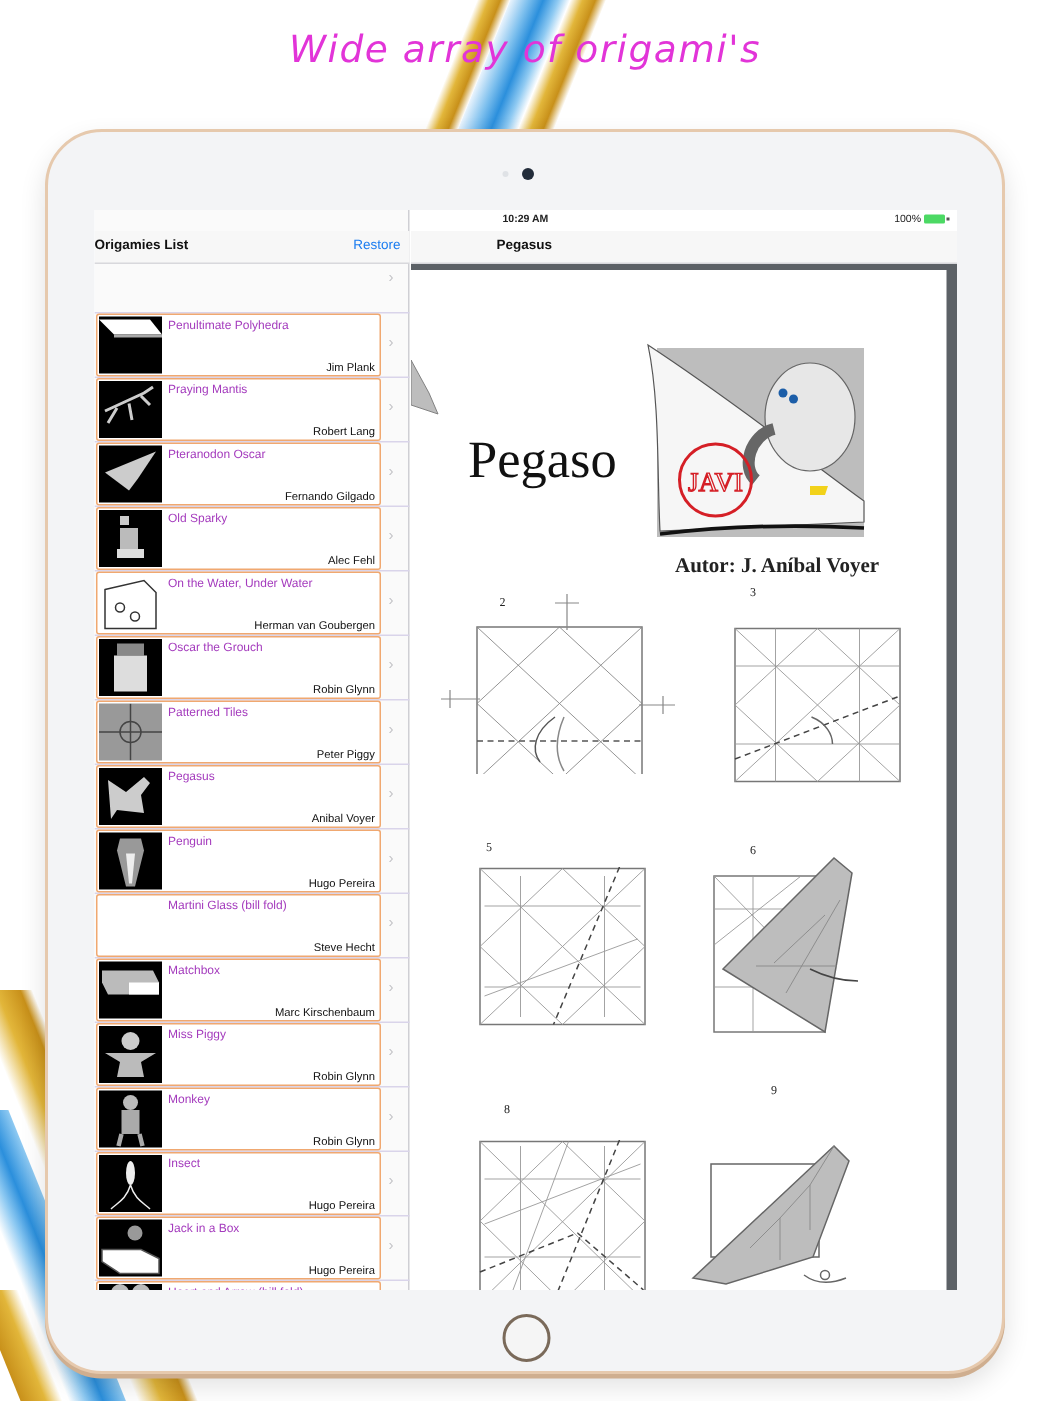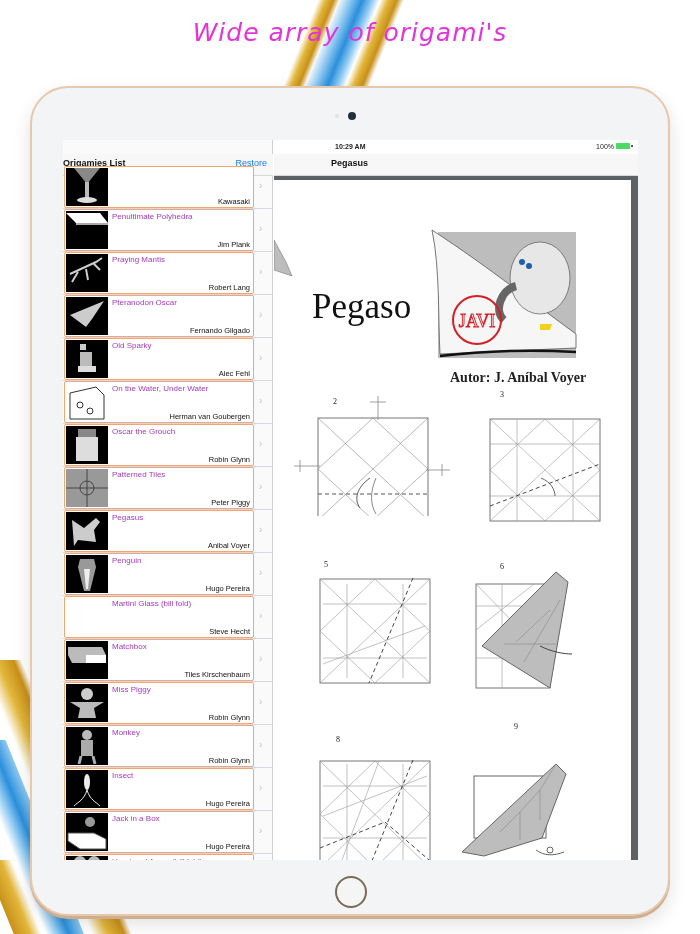--- a/index.html
+++ b/index.html
@@ -86,31 +86,20 @@
 
   <div class="master">
     <div class="master-nav">
       <div class="master-title">Origamies List</div>
       <div class="restore-button">Restore</div>
     </div>
 
     <div class="list">
 
       <div class="row" style="top:-6px">
-        <div class="row-card">
-          <div class="thumb">
-            <svg viewBox="0 0 42 38">
-                <path d="M8 0 L21 16 L34 0 Z" fill="#888"></path>
-                <rect x="19" y="14" width="4" height="16" fill="#bbb"></rect>
-                <ellipse cx="21" cy="32" rx="10" ry="3" fill="#ddd"></ellipse>
-              </svg>
-          </div>
-          <div class="row-title"></div>
-          <div class="row-author">Kawasaki</div>
-        </div>
         <div class="chevron">›</div>
       </div>
 
       <div class="row" style="top:37px">
         <div class="row-card">
           <div class="thumb">
             <svg viewBox="0 0 42 38">
                 <path d="M0 2 L34 2 L42 12 L10 12 Z" fill="#fff"></path>
                 <path d="M10 12 L42 12 L42 14 L10 14 Z" fill="#aaa"></path>
               </svg>
@@ -243,21 +232,21 @@
 
       <div class="row" style="top:467px">
         <div class="row-card">
           <div class="thumb">
             <svg viewBox="0 0 42 38">
                 <path d="M2 6 L36 6 L40 14 L40 22 L6 22 L2 14 Z" fill="#bbb"></path>
                 <path d="M20 14 L40 14 L40 22 L20 22 Z" fill="#fff"></path>
               </svg>
           </div>
           <div class="row-title">Matchbox</div>
-          <div class="row-author">Tiles Kirschenbaum</div>
+          <div class="row-author">Marc Kirschenbaum</div>
         </div>
         <div class="chevron">›</div>
       </div>
 
       <div class="row" style="top:510px">
         <div class="row-card">
           <div class="thumb">
             <svg viewBox="0 0 42 38">
                 <circle cx="21" cy="10" r="6" fill="#ccc"></circle>
                 <path d="M4 18 L38 18 L28 24 L30 34 L12 34 L14 24 Z" fill="#bbb"></path>

